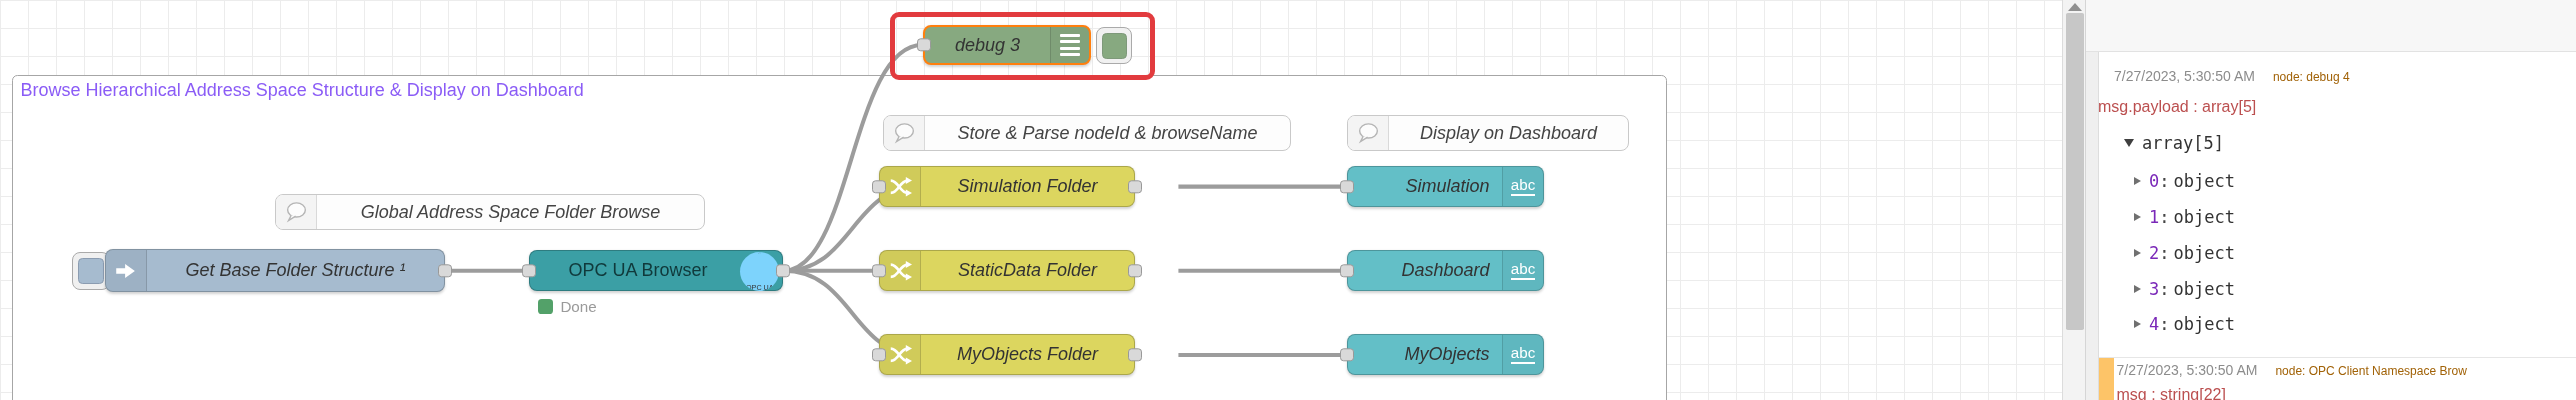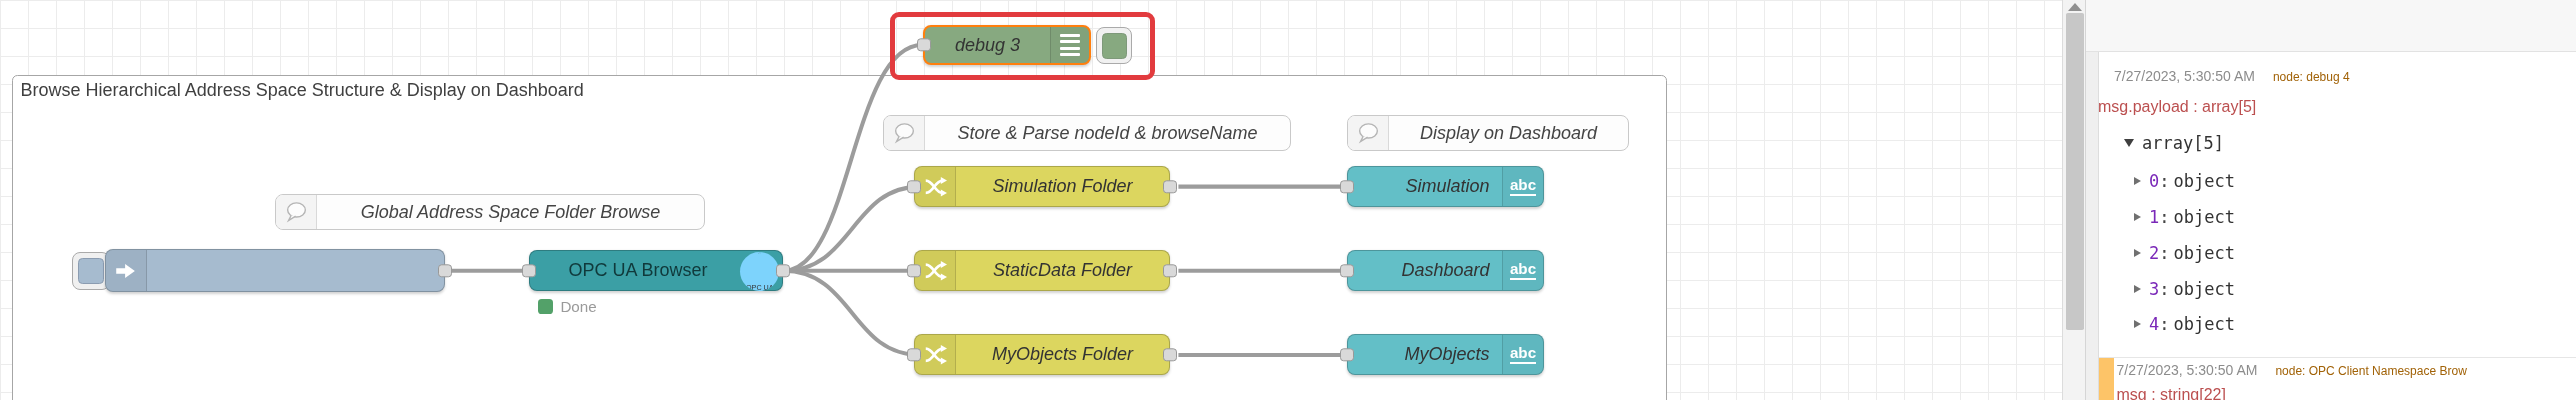--- a/index.html
+++ b/index.html
@@ -6,21 +6,21 @@
   .screen{position:relative;width:2576px;height:401px;overflow:hidden;
           font-family:"Liberation Sans",sans-serif;background:#fff;}
 
   
   .canvas{position:absolute;left:0;top:0;width:2062px;height:401px;background-color:#fff;
     background-image:linear-gradient(#ececec 0.9px,transparent 0.9px),
                      linear-gradient(90deg,#ececec 0.9px,transparent 0.9px);
     background-size:28px 28px;}
   .group{position:absolute;left:11.6px;top:75px;width:1653px;height:376px;
     background:#fff;border:1.8px solid #a6a6a6;border-radius:5.4px;}
-  .group-title{position:absolute;left:8px;top:3.6px;font-size:18px;color:#404040;white-space:nowrap;}
+  .group-title{position:absolute;left:8px;top:3.6px;font-size:18px;color:#8b5cf6;white-space:nowrap;}
   svg.wires{position:absolute;left:0;top:0;z-index:2;}
   .wire{fill:none;stroke:#9c9c9c;stroke-width:4.5;}
 
   .node{position:absolute;z-index:5;border-radius:8px;box-shadow:0 1.8px 2.7px rgba(0,0,0,.18);
     display:flex;align-items:center;box-sizing:border-box;border:0.9px solid rgba(0,0,0,.22);}
   .nlabel{flex:1;text-align:center;font-size:18px;font-style:italic;color:#333;white-space:nowrap;}
   .port{position:absolute;width:14.3px;height:13.4px;background:#d9d9d9;border:1.3px solid #999;
     border-radius:3.6px;top:50%;transform:translateY(-50%);box-sizing:border-box;z-index:6;}
   .port.in{left:-8px}.port.out{right:-8px}
   .icon-cell{height:100%;display:flex;align-items:center;justify-content:center;box-sizing:border-box;}
@@ -53,26 +53,26 @@
   .debug-toggle{position:absolute;left:1096px;top:27px;width:36px;height:37px;background:#f1f1f1;
     border:1.3px solid #aaa;border-radius:8px;z-index:5;box-sizing:border-box;}
   .debug-toggle .sq{position:absolute;inset:4.5px;background:#87a980;border:0.9px solid #7e997a;border-radius:4.5px;}
 
   
   .node.comment{background:#fdfdfd;height:36px;border:1.3px solid #c9c9c9;box-shadow:none;}
   .node.comment .icon-cell.left{background:#f4f4f4;border-right:0.9px solid #d9d9d9;}
   .node.comment .nlabel{color:#444;}
 
   
-  .node.switch{left:914px;width:256px;height:41px;background:#dcd65f;}
+  .node.switch{left:879px;width:256px;height:41px;background:#dcd65f;}
 
   
   .node.uitext{left:1347px;width:197px;height:41px;background:#63bfc7;}
   .node.uitext .nlabel{text-align:right;padding-right:12.5px;}
-  .abc{font-size:15.2px;font-weight:bold;color:#fff;border-bottom:2.7px solid #fff;padding-bottom:0.9px;line-height:15.2px;}
+  .abc{font-size:15.2px;font-weight:normal;color:#fff;border-bottom:2.7px solid #fff;padding-bottom:0.9px;line-height:15.2px;}
 
   .annot{position:absolute;border:5.4px solid #e23b3e;border-radius:9px;z-index:50;pointer-events:none;}
   .annot.r1{left:890px;top:11.6px;width:265px;height:68px;box-sizing:border-box;}
 
   
   .vscroll{position:absolute;left:2062px;top:0;width:23px;height:401px;background:#f3f3f3;
     border-left:0.9px solid #dcdcdc;box-sizing:border-box;}
   .vscroll .up{position:absolute;left:4.5px;top:2.7px;width:0;height:0;
     border-left:7.2px solid transparent;border-right:7.2px solid transparent;border-bottom:8px solid #909090;}
   .vscroll .thumb{position:absolute;left:2.7px;top:12.5px;width:18px;height:317px;background:#c7c7c7;border-radius:1.8px;}
@@ -122,20 +122,21 @@
 
     <div class="inject-btn">
         <div class="sq"></div>
       </div>
     <div class="node inject">
       <div class="icon-cell left">
         <svg width="20" height="16" viewBox="0 0 22 18">
             <polygon points="0,6 10,6 10,1 21,9 10,17 10,12 0,12" fill="#fff"></polygon>
           </svg>
       </div>
+      <div class="nlabel">Get Base Folder Structure ¹</div>
       <div class="port out"></div>
     </div>
 
     <div class="node opcua">
       <div class="port in"></div>
       <div class="nlabel">OPC UA Browser</div>
       <div class="opcua-circle">
         <svg width="27" height="20" viewBox="0 0 30 22">
           <line x1="4" y1="16" x2="12" y2="5" stroke="#9a9a9a" stroke-width="1"></line>
           <line x1="12" y1="5" x2="22" y2="9" stroke="#9a9a9a" stroke-width="1"></line>

